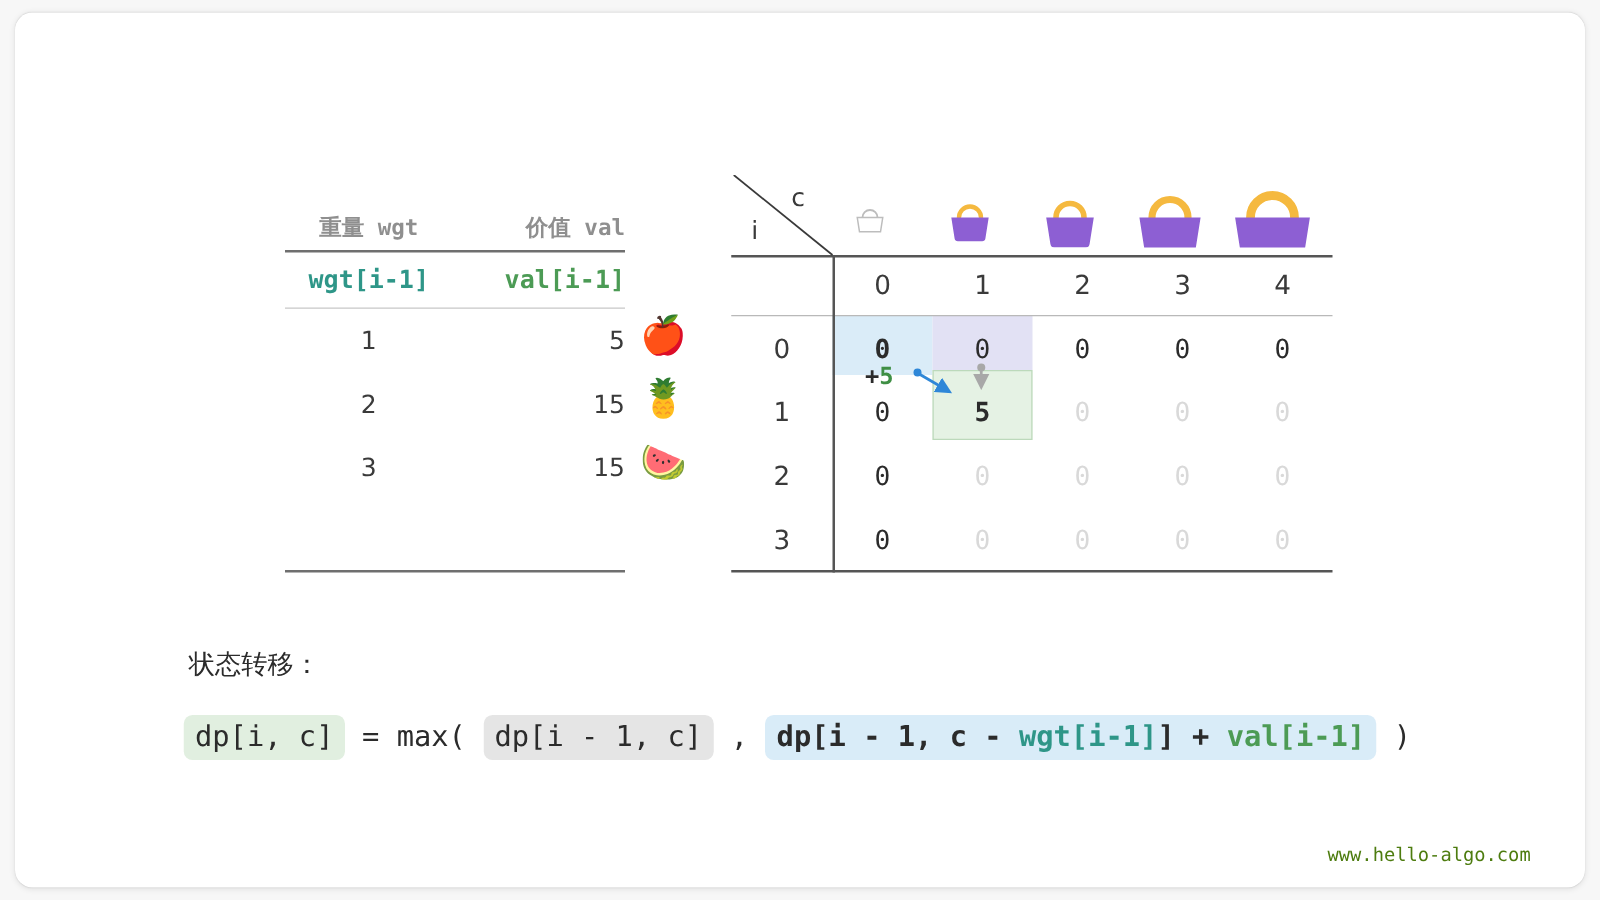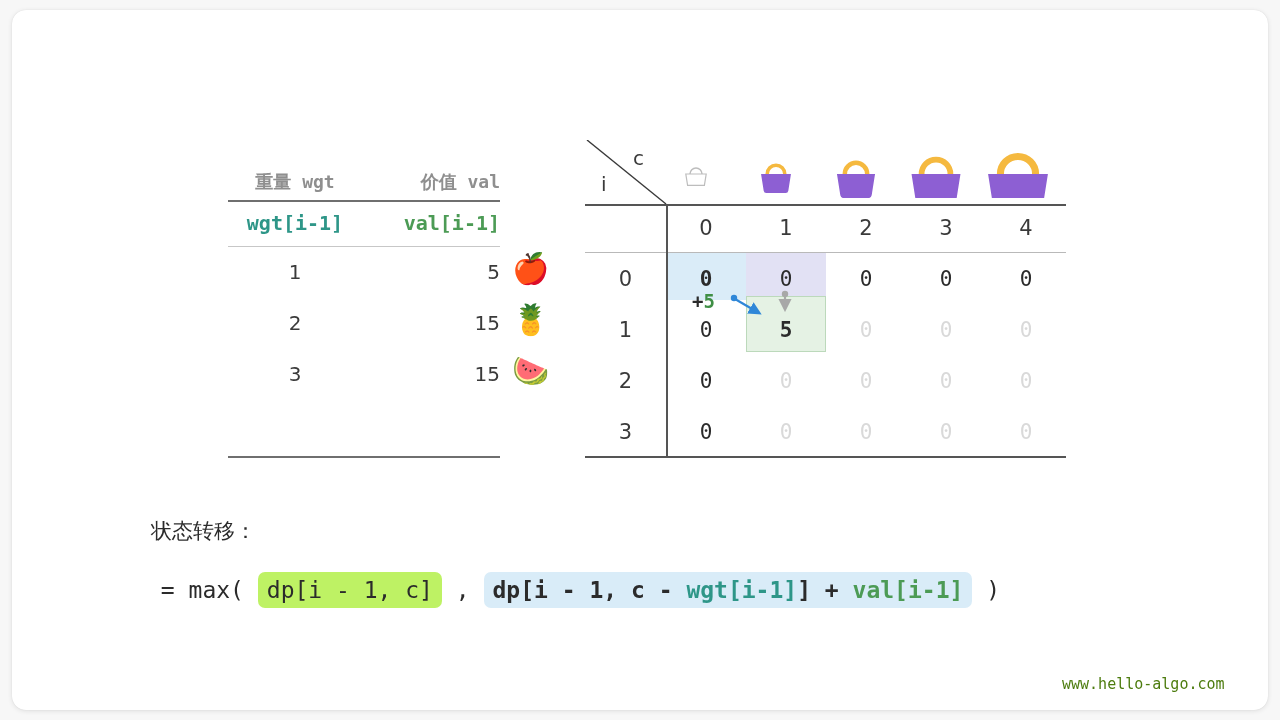--- a/index.html
+++ b/index.html
@@ -195,21 +195,21 @@
     color: #2b2b2b;
     white-space: pre;
   }
   .chip {
     border-radius: 7px;
     padding: 5px 9px;
     white-space: pre;
   }
   .chip-green  { background: #e1efe0; }
   .chip-purple { background: #dededf; }
-  .chip-purple { background: #bef264; }
+  .chip-purple { background: #e5e5e5; }
   .chip-blue   { background: #d9ecf8; font-weight: bold; }
   .tk-teal  { color: #2e9688; }
   .tk-green { color: #4c9b55; }
 
   #step-badge {
     position: absolute;
     left: 24px;
     top: 629px;
     width: 144px;
     height: 55px;
@@ -363,18 +363,18 @@
     </g>
     <g>
       <circle cx="73" cy="9" r="3.2" fill="#a8a8a8"></circle>
       <line x1="73" y1="10" x2="73" y2="24" stroke="#a8a8a8" stroke-width="2.2" marker-end="url(#ahGray)"></line>
     </g>
   </svg>
 
   <div id="state-label">状态转移：</div>
 
   <div id="formula">
-    <span> = max( </span><span class="chip chip-purple">dp[i - 1, c]</span><span> , </span><span class="chip chip-blue"><span>dp[i - 1, c - </span><span class="tk-teal">wgt[i-1]</span><span>] + </span><span class="tk-green">val[i-1]</span></span><span> )</span>
+    <span class="chip chip-green">dp[i, c]</span><span> = max( </span><span class="chip chip-purple">dp[i - 1, c]</span><span> , </span><span class="chip chip-blue"><span>dp[i - 1, c - </span><span class="tk-teal">wgt[i-1]</span><span>] + </span><span class="tk-green">val[i-1]</span></span><span> )</span>
   </div>
 
   <div id="watermark">www.hello-algo.com</div>
 
 </div>
 
 </body></html>

